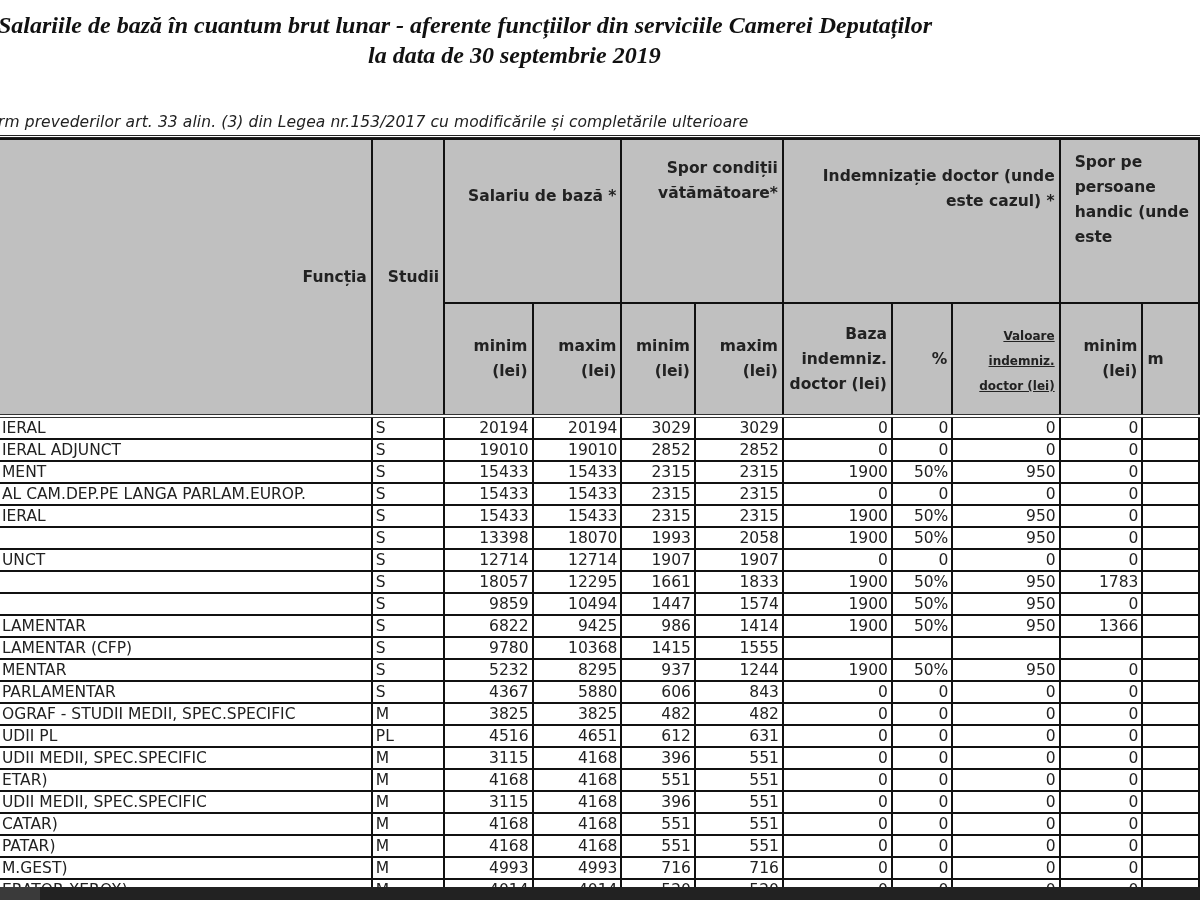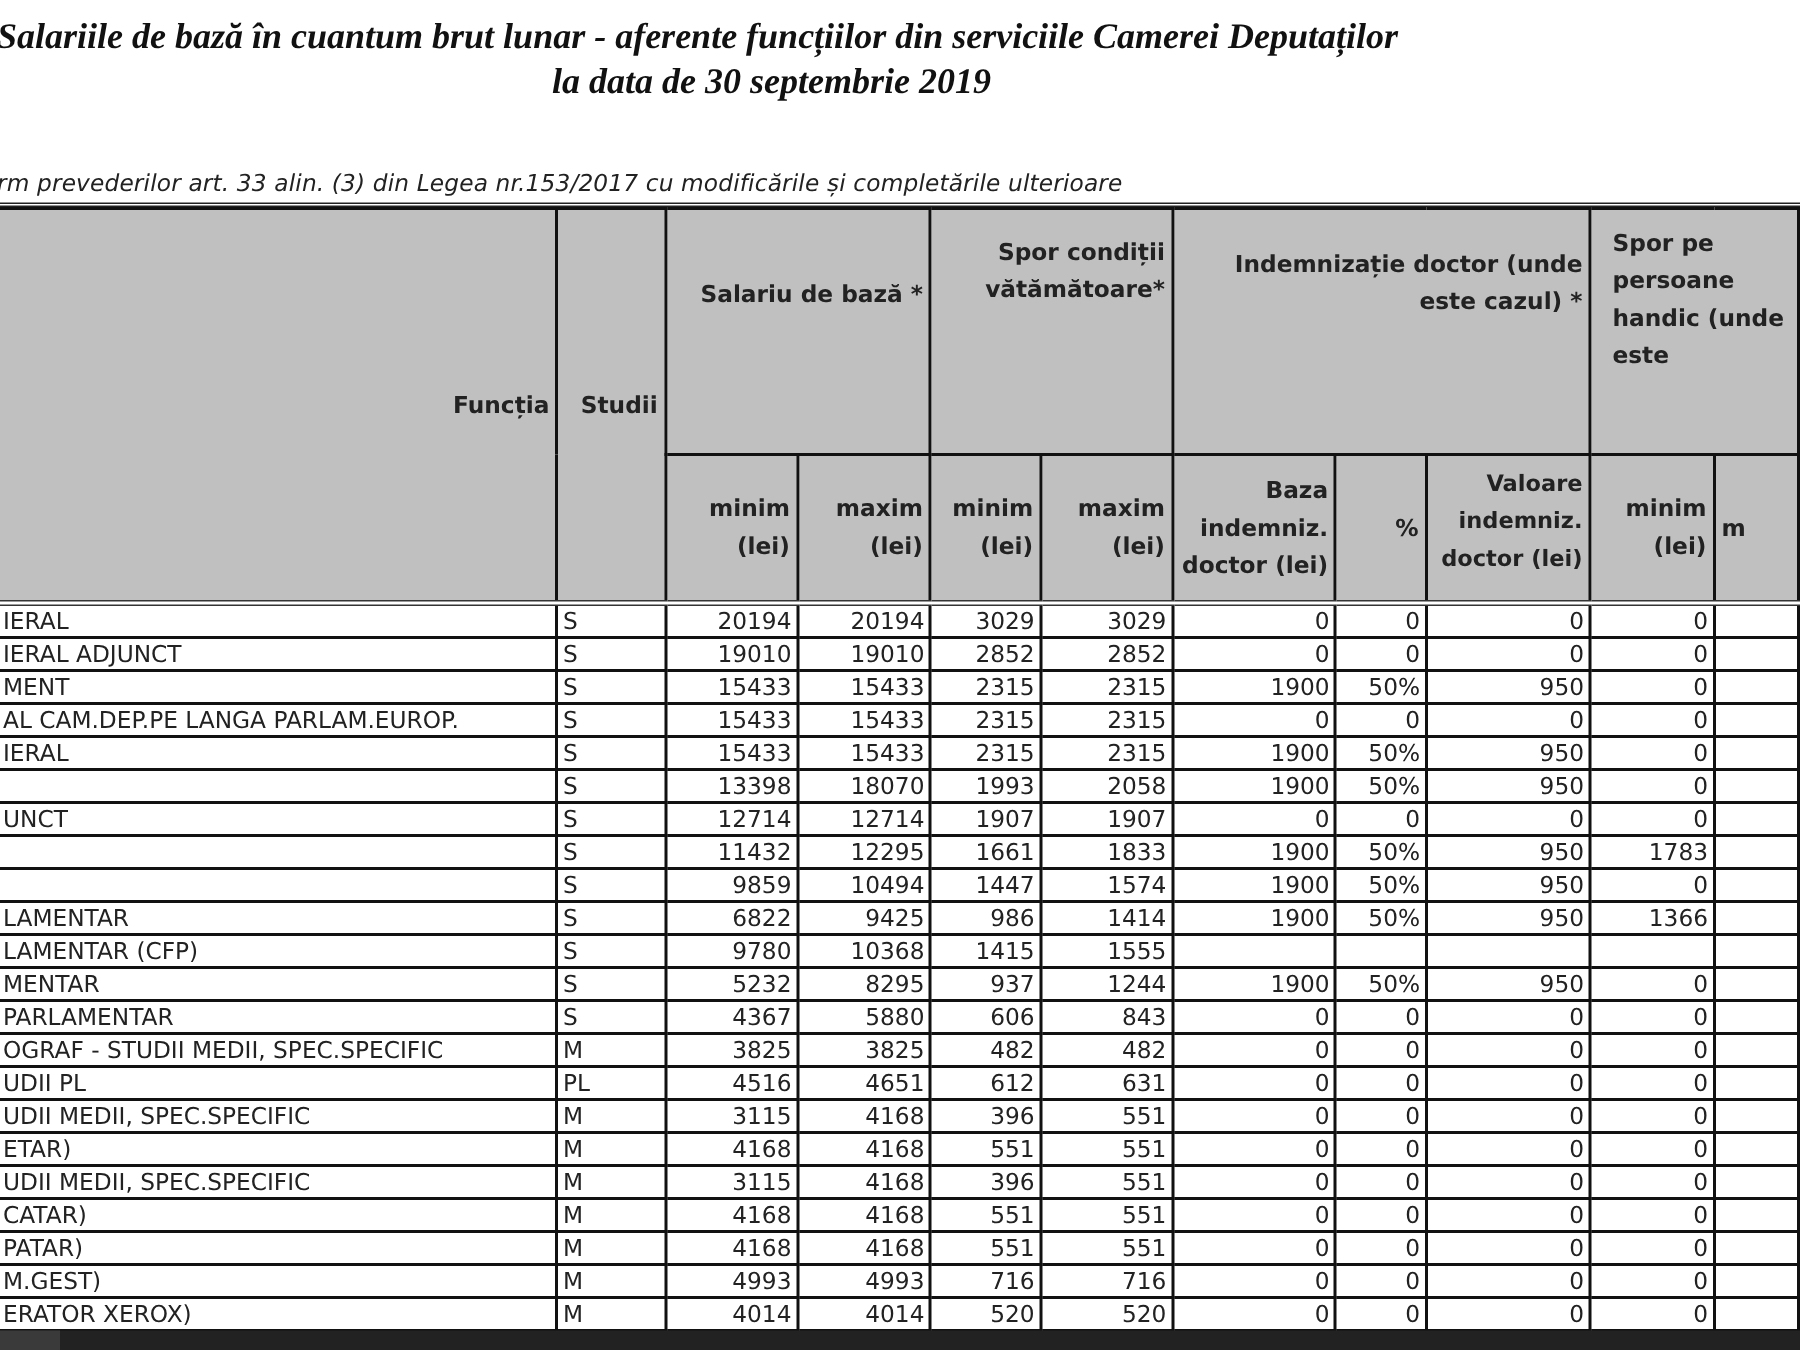--- a/index.html
+++ b/index.html
@@ -29,21 +29,21 @@
     th, td {
       border: 2px solid #111; padding: 0 4px; overflow: hidden; white-space: nowrap;
       font-family: "DejaVu Sans", sans-serif;
     }
     th {
       background: #c0c0c0; font-weight: bold; font-size: 15.5px; color: #222;
       text-align: right; line-height: 25px; white-space: normal;
     }
     thead tr.h1 th { height: 118px; margin-left: 22px; }
     thead tr.h2 th { height: 90px; font-size: 15.5px; }
-    thead tr.h2 th.small { font-size: 15px; line-height: 25px; vertical-align: top; padding-top: 6px; }
+    thead tr.h2 th.small { font-size: 12px; line-height: 25px; vertical-align: top; padding-top: 20px; text-decoration: underline; }
     tbody td { height: 20px; font-size: 15.5px; line-height: 20px; color: #222; }
     tbody tr:first-child td { border-top: 4px double #333; }
     td.num { text-align: right; padding-right: 3px; }
     td.func { text-align: left; padding-left: 40px; }
     td.stud { text-align: left; padding-left: 3px; }
     .bottom-bar {
       position: absolute; left: 0; top: 887px; width: 1200px; height: 13px; background: #222;
     }
     .bottom-bar .left { position: absolute; left: 0; top: 0; width: 40px; height: 13px; background: #3a3a3a; }
   </style>
@@ -178,21 +178,21 @@
           <td class="num">1907</td>
           <td class="num">0</td>
           <td class="num">0</td>
           <td class="num">0</td>
           <td class="num">0</td>
           <td class="num"></td>
         </tr>
         <tr>
           <td class="func"></td>
           <td class="stud">S</td>
-          <td class="num">11432</td>
+          <td class="num">18057</td>
           <td class="num">12295</td>
           <td class="num">1661</td>
           <td class="num">1833</td>
           <td class="num">1900</td>
           <td class="num">50%</td>
           <td class="num">950</td>
           <td class="num">1783</td>
           <td class="num"></td>
         </tr>
         <tr>

